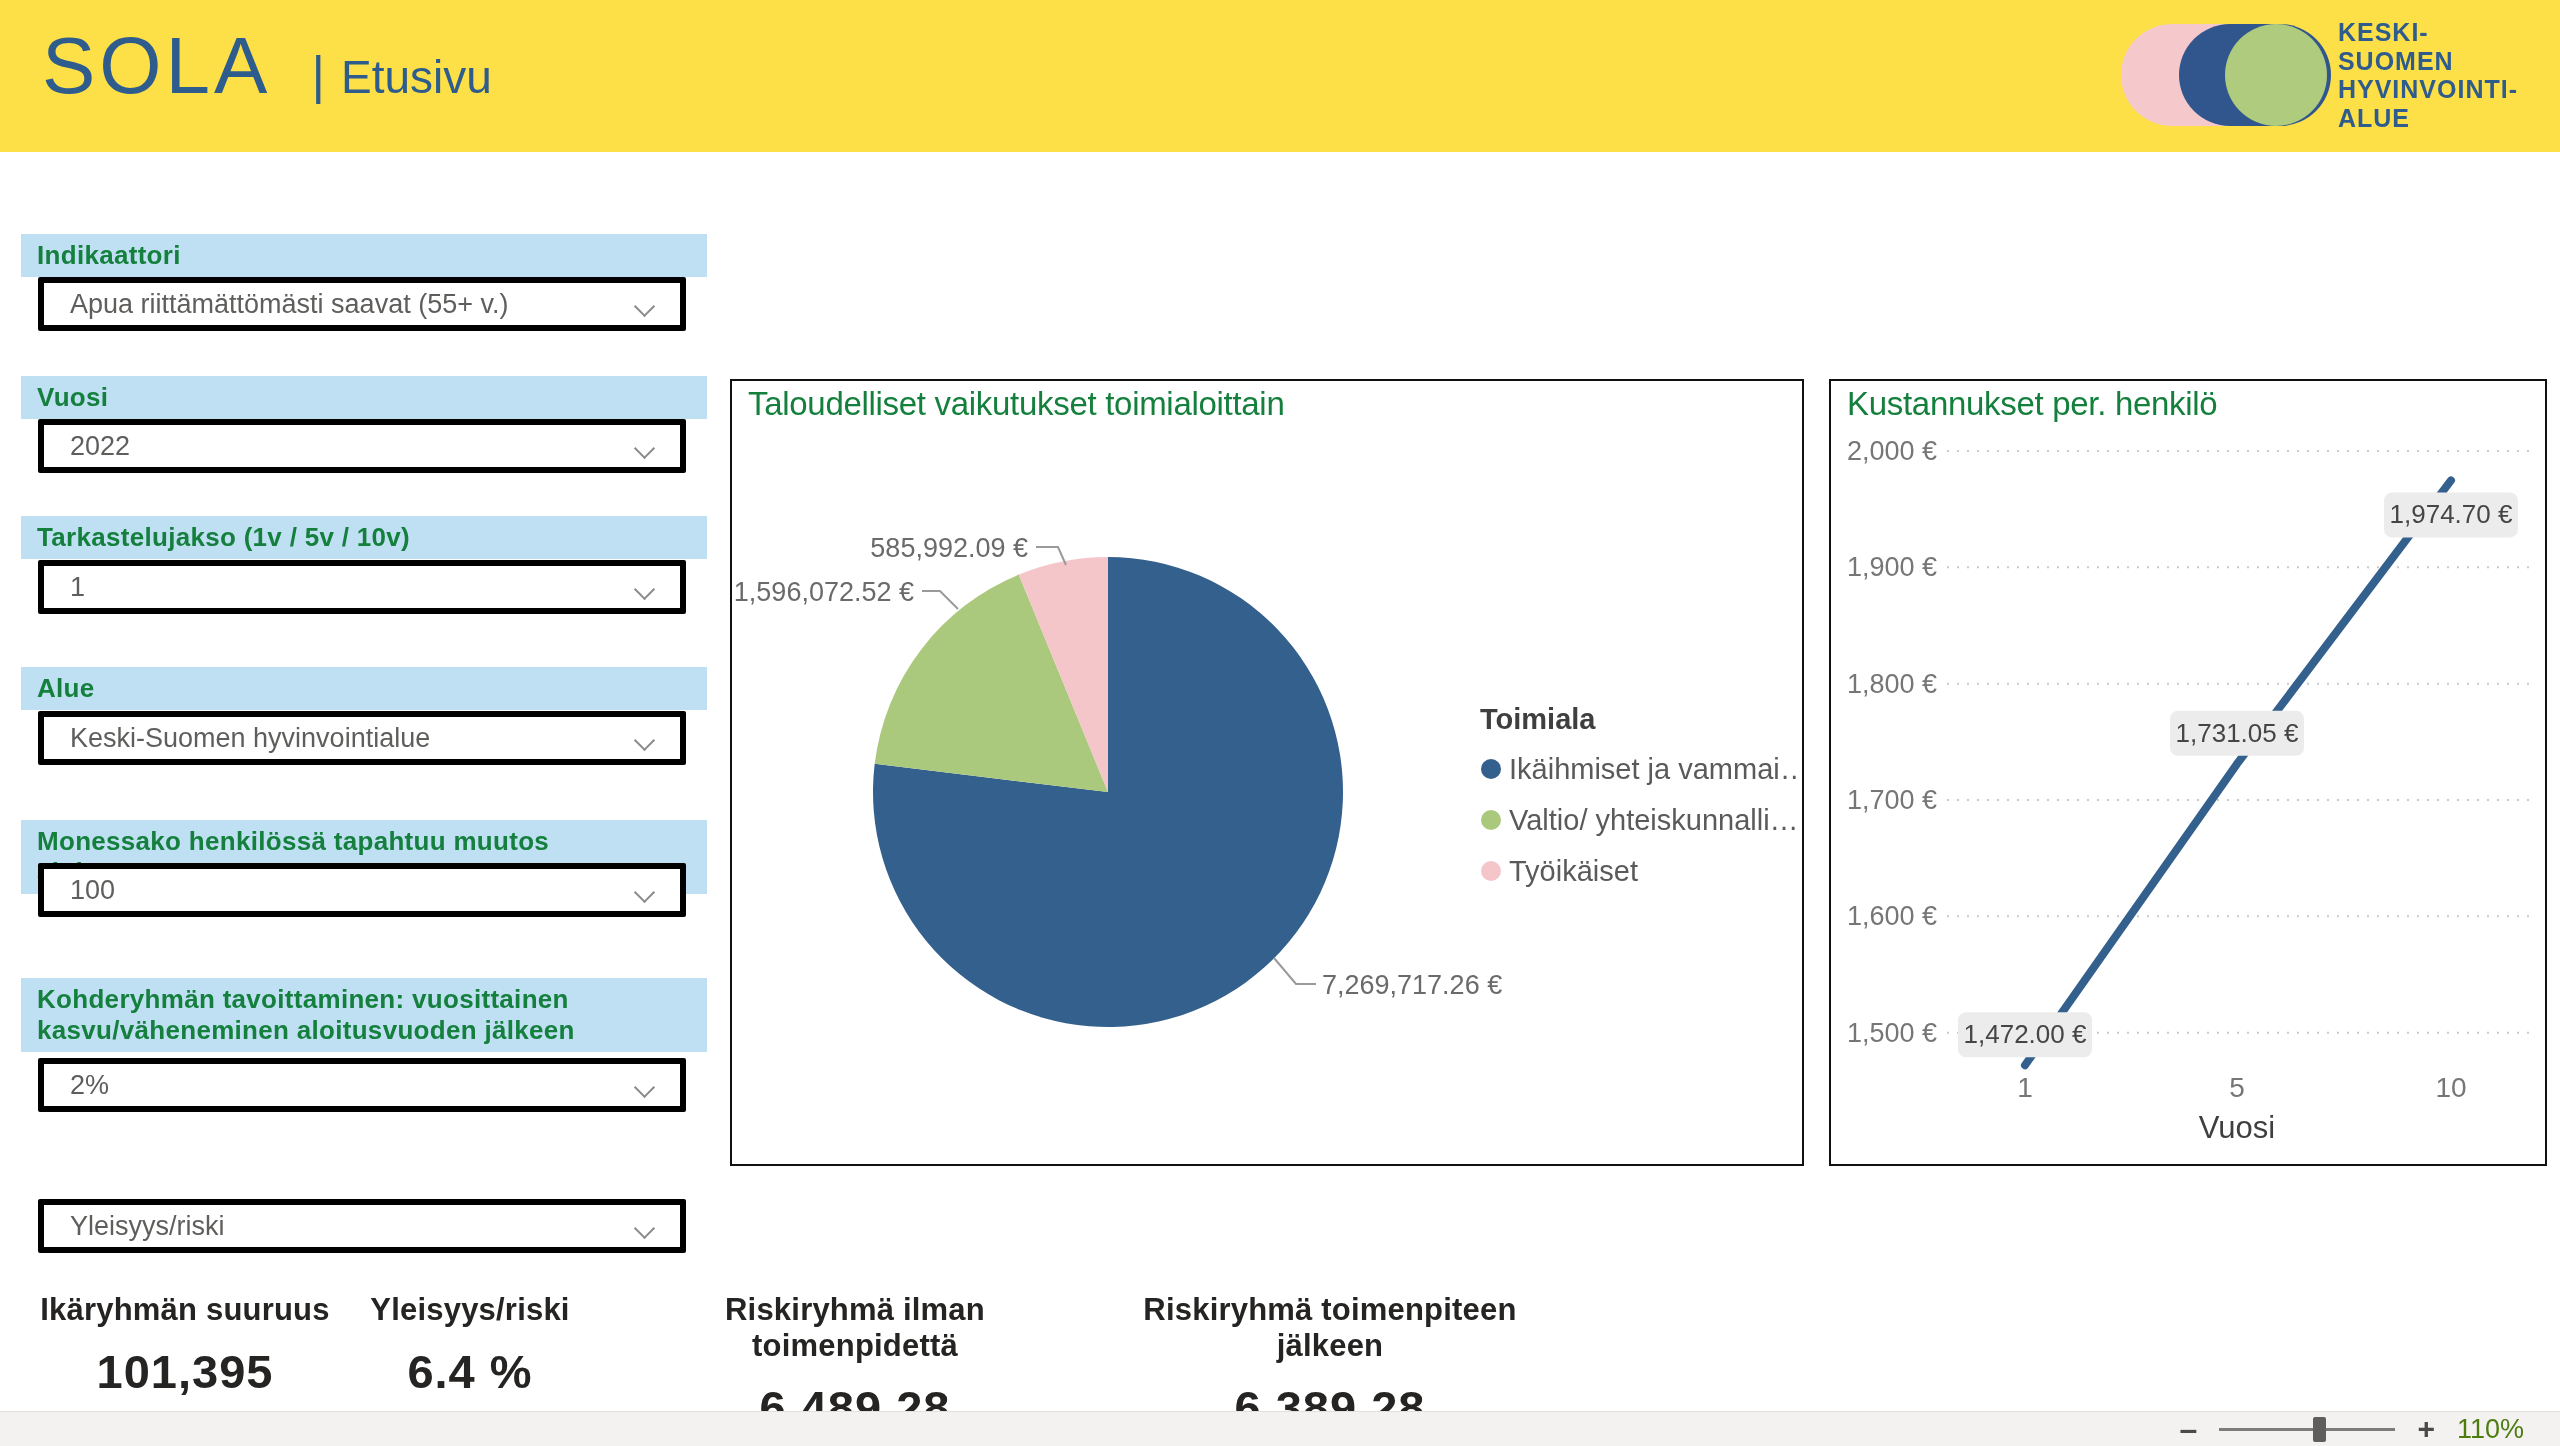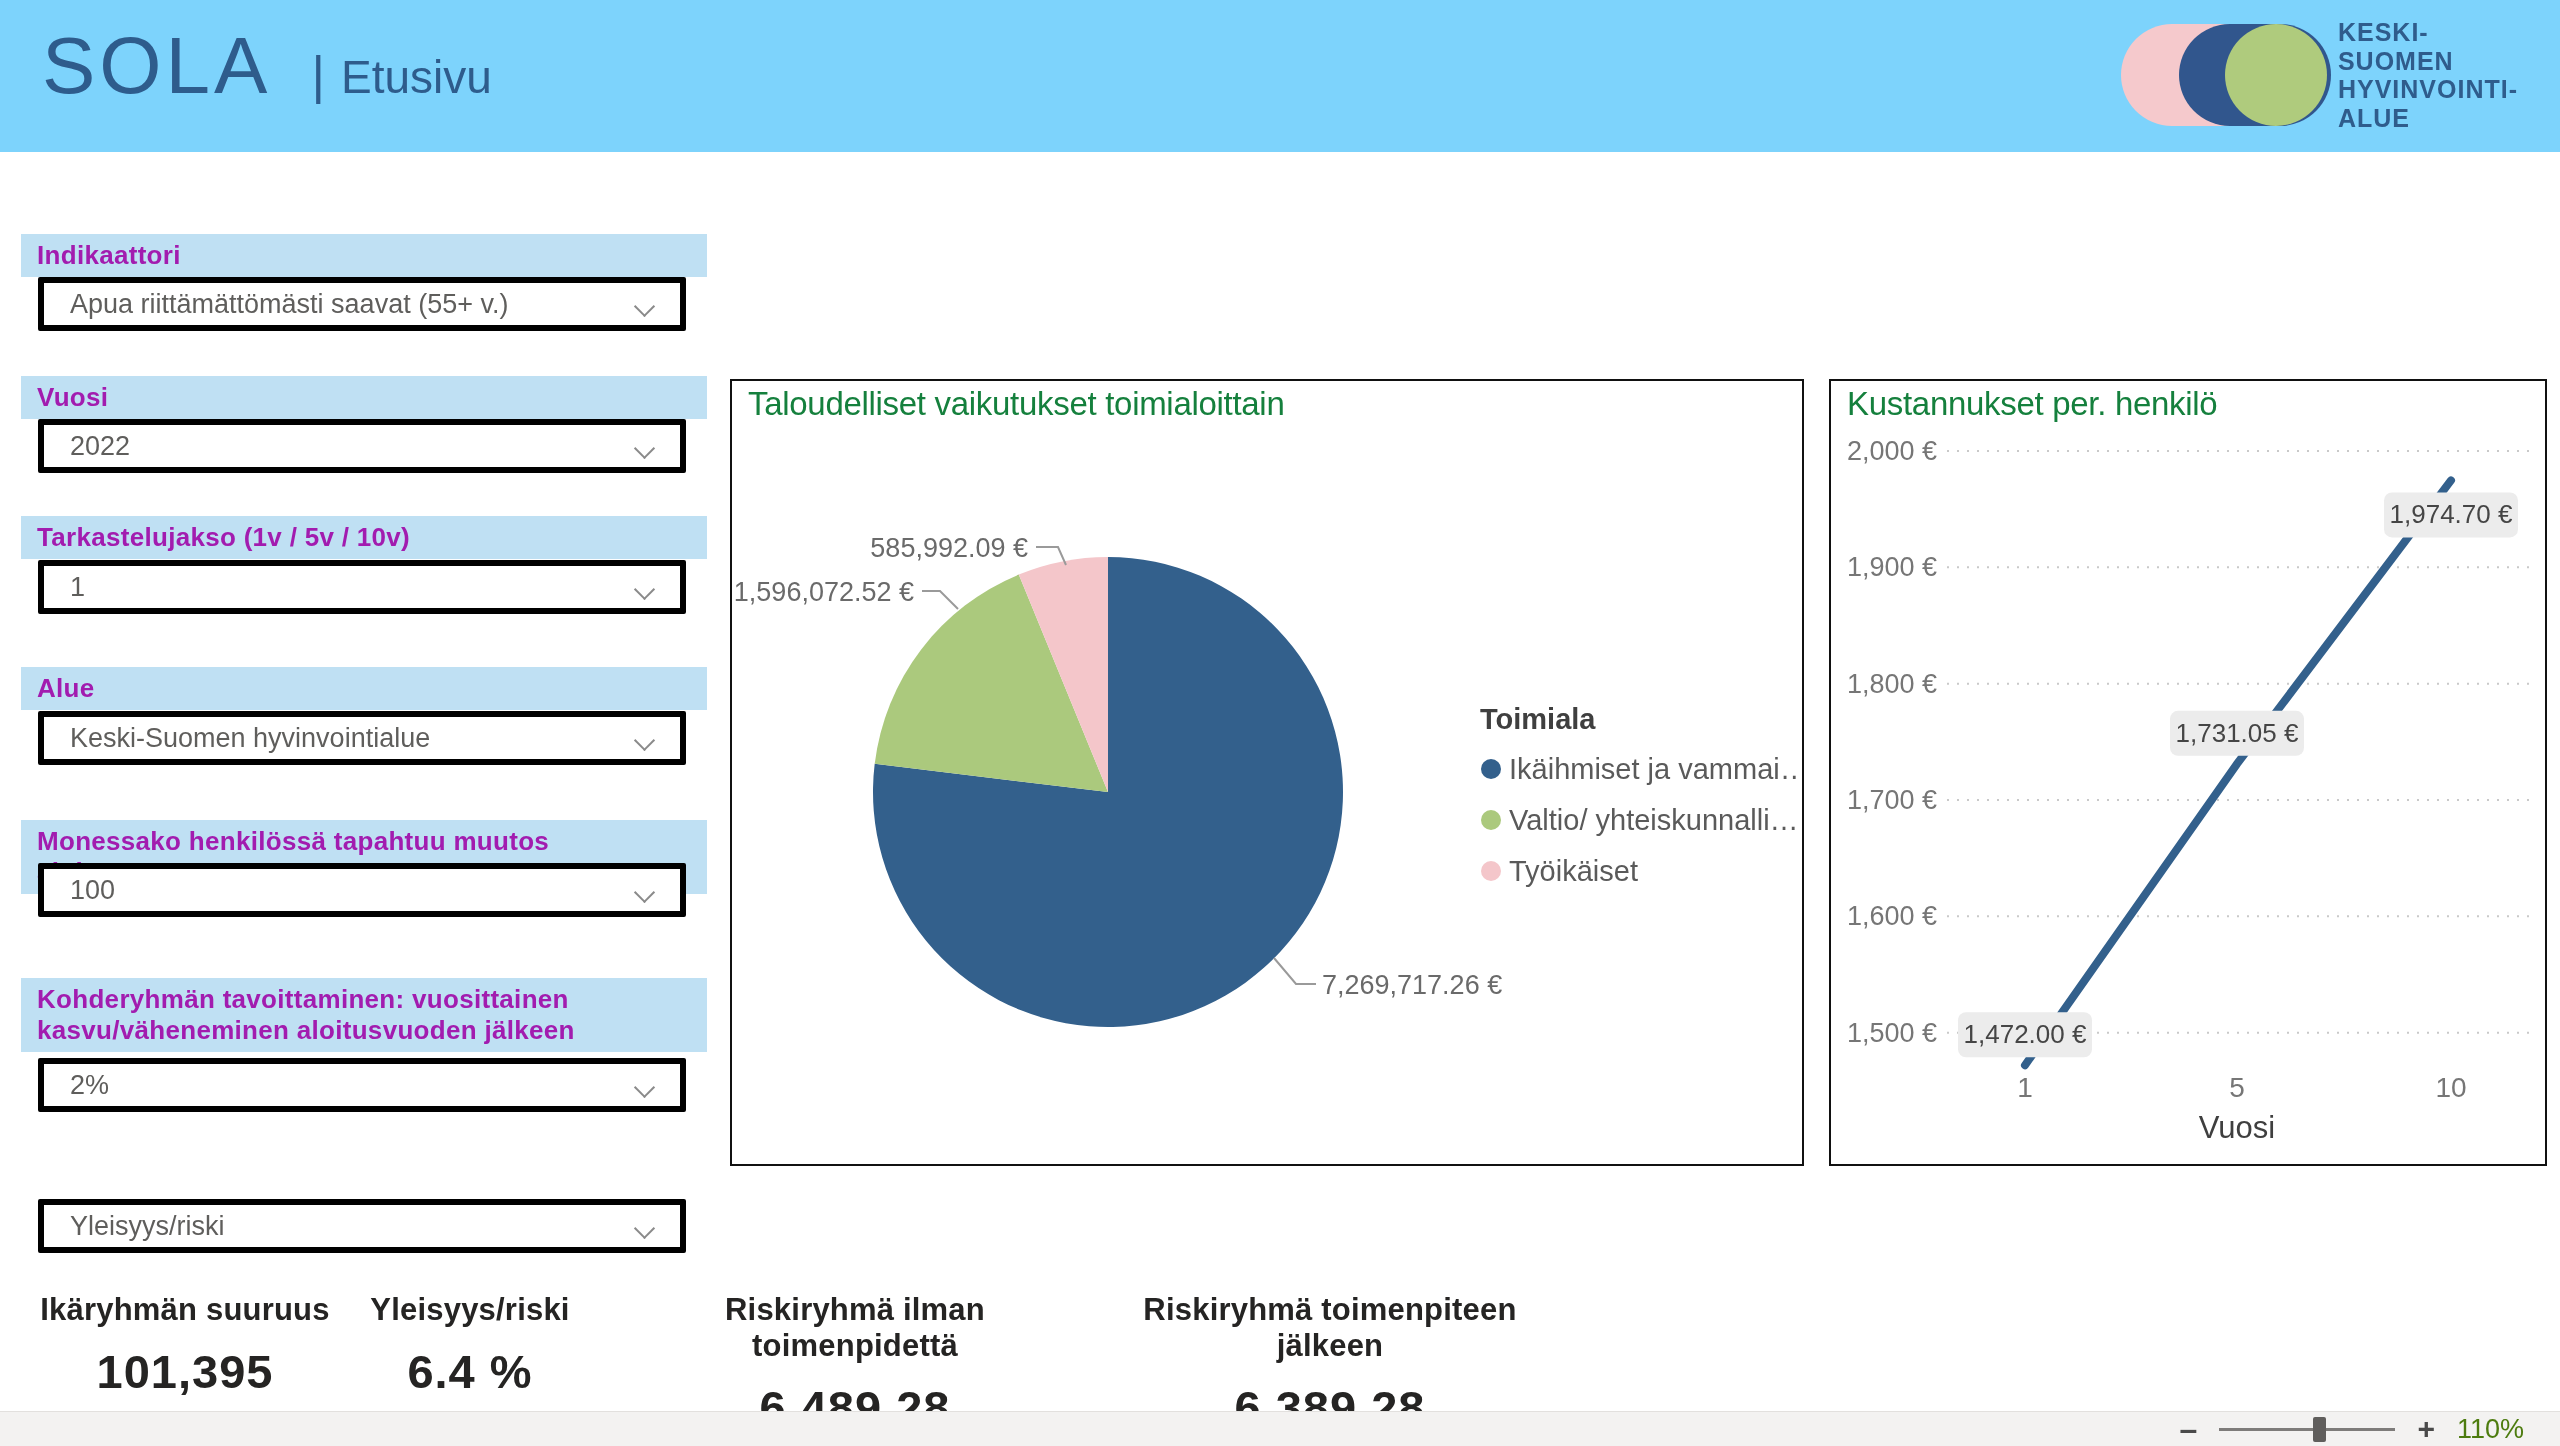--- a/index.html
+++ b/index.html
@@ -1,36 +1,36 @@
 <!DOCTYPE html>
 <html><head>
 <meta charset="utf-8">
 <style>
   html,body{margin:0;padding:0;background:#fff;}
   .screen{position:relative;width:2560px;height:1446px;background:#FFFFFF;overflow:hidden;
           font-family:"Liberation Sans",sans-serif;}
 
   
-  .header{position:absolute;left:0;top:0;width:2560px;height:152px;background:#7dd3fc;}
+  .header{position:absolute;left:0;top:0;width:2560px;height:152px;background:#fde047;}
   .brand-row{position:absolute;left:42px;top:20px;display:flex;align-items:baseline;color:#2E5C8C;}
   .brand{font-size:80px;font-weight:400;letter-spacing:4px;}
   .brand-divider{font-size:52px;font-weight:300;margin:0 16px 0 40px;}
   .page-title{font-size:46px;font-weight:400;}
 
   .logo{position:absolute;right:42px;top:18px;display:flex;align-items:center;gap:10px;}
   .logo-shapes{position:relative;width:207px;height:102px;}
   .logo-shapes div{position:absolute;top:0;height:102px;}
   .pill-pink{left:0;width:152px;border-radius:51px;background:#F5C9CC;}
   .pill-navy{left:58px;width:152px;border-radius:51px;background:#31568D;}
   .circle-green{left:104px;width:102px;border-radius:50%;background:#AFCB7D;}
   .logo-text{font-size:25px;font-weight:700;color:#2F5C8C;line-height:1.14;letter-spacing:1px;}
 
   
   .filter-label{position:absolute;left:21px;width:686px;box-sizing:border-box;background:#BFE0F3;
-    color:#a21caf;font-size:26px;font-weight:700;padding:6px 14px 6px 16px;line-height:1.2;letter-spacing:.3px;}
+    color:#15803d;font-size:26px;font-weight:700;padding:6px 14px 6px 16px;line-height:1.2;letter-spacing:.3px;}
   .filter-dd{position:absolute;left:38px;width:648px;height:54px;box-sizing:border-box;background:#fff;
     border:6px solid #000000;border-radius:2px;display:flex;align-items:center;padding-left:26px;
     font-size:27px;color:#5F5E5C;}
   .chev{position:absolute;right:28px;top:16px;width:13px;height:13px;
     border-right:2px solid #8A8A8A;border-bottom:2px solid #8A8A8A;transform:rotate(45deg);}
 
   
   .panel{position:absolute;background:#fff;border:2px solid #111;}
   .panel-pie{left:730px;top:379px;width:1070px;height:783px;}
   .panel-line{left:1829px;top:379px;width:714px;height:783px;text-align:right;}

